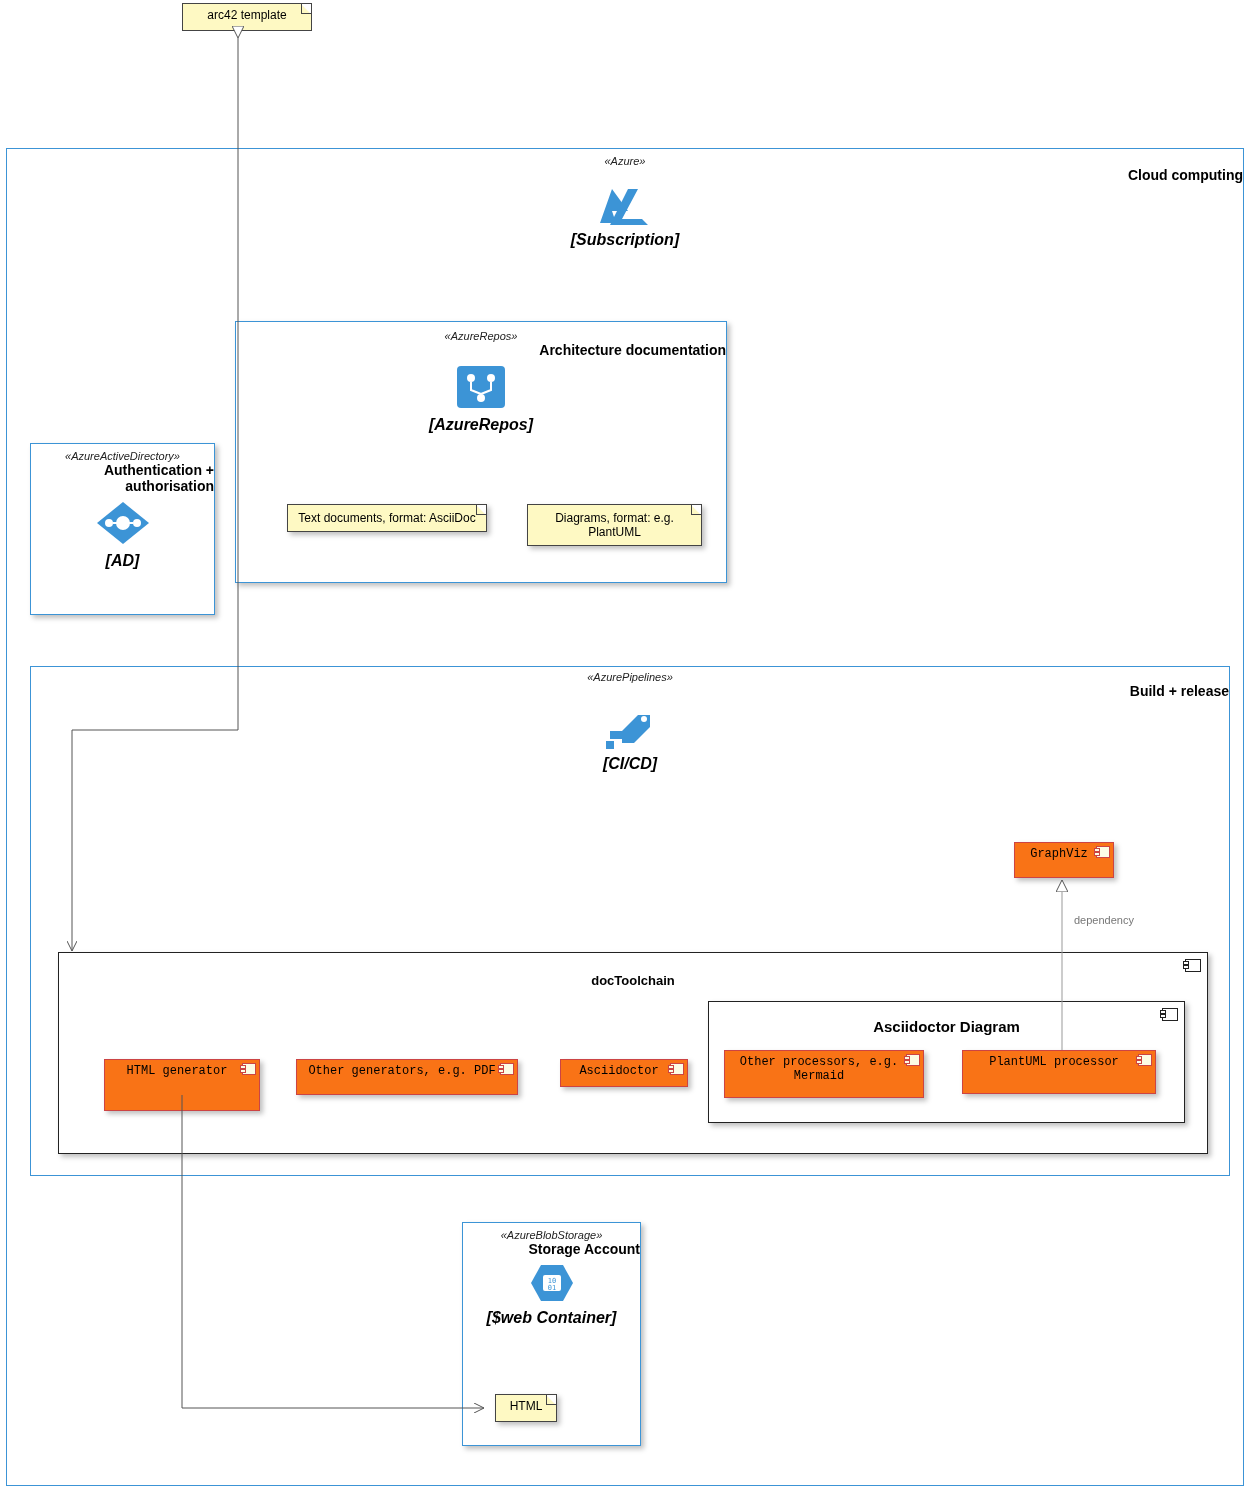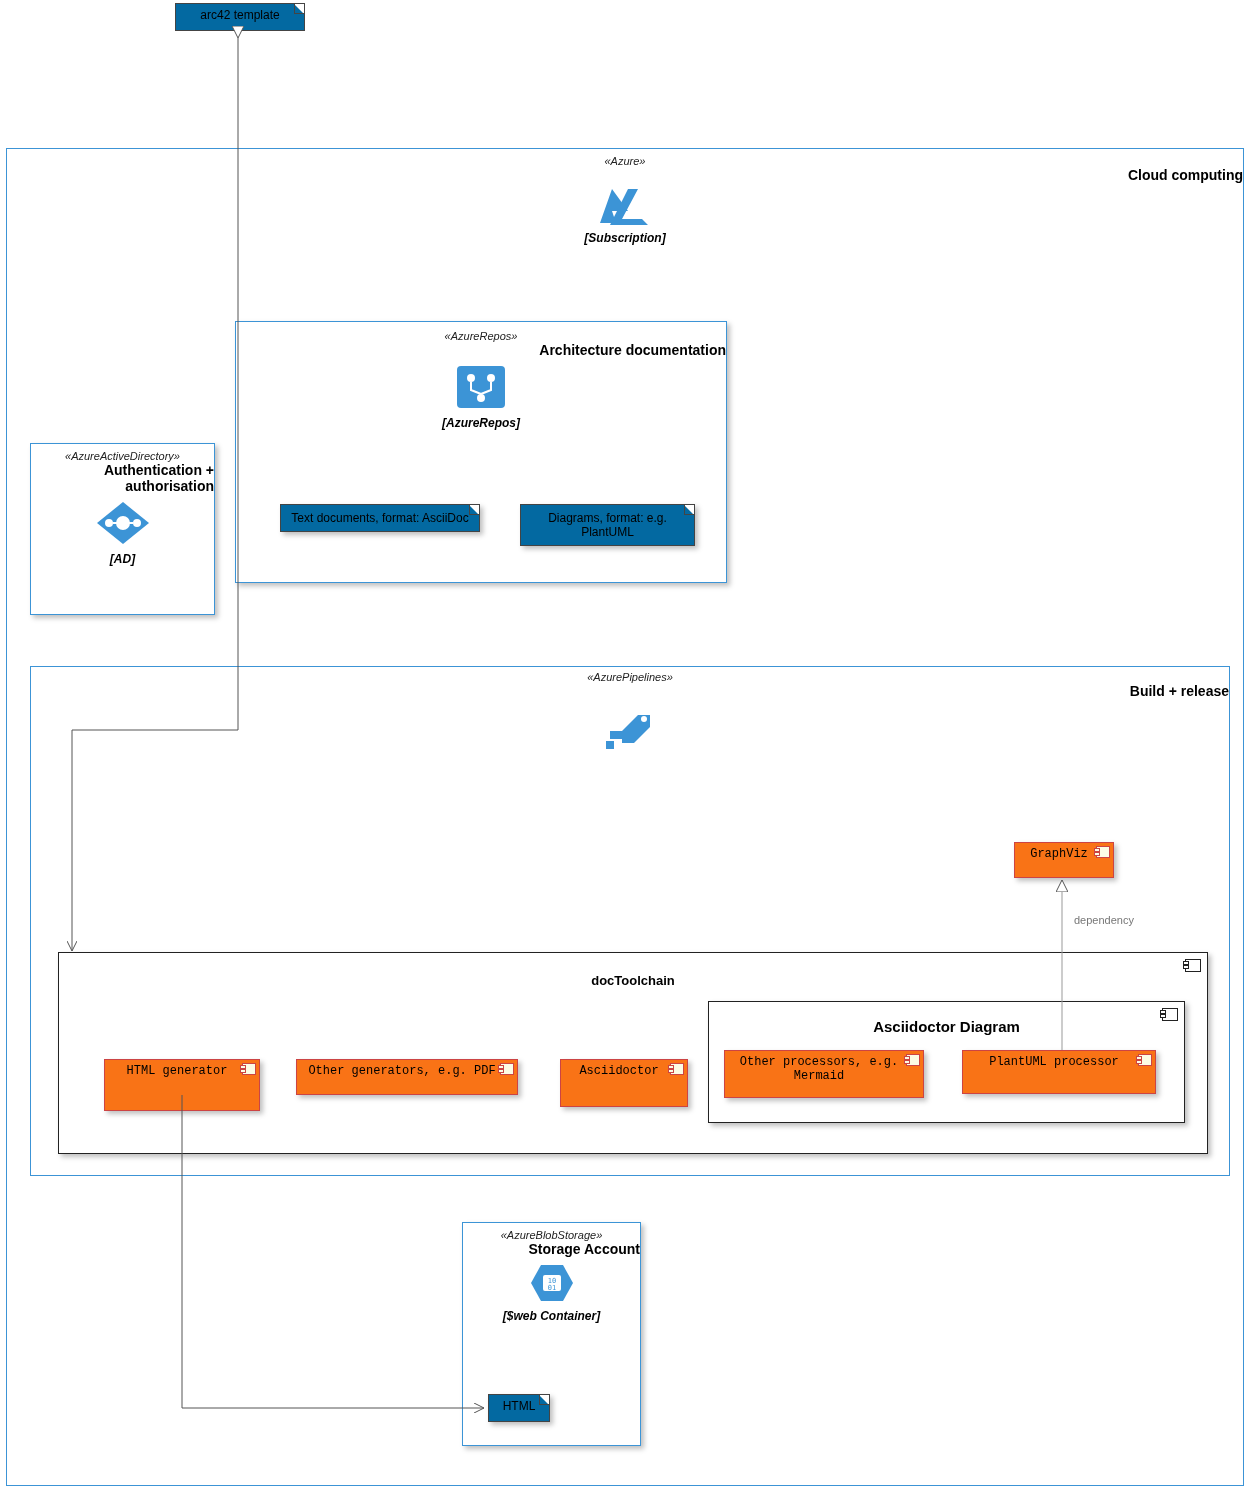--- a/index.html
+++ b/index.html
@@ -9,24 +9,25 @@
     font-size: 12px;
     background: #fff;
   }
   .canvas {
     position: relative;
     width: 1257px;
     height: 1491px;
   }
   .note {
     position: absolute;
-    background: #0369a1;
+    background: #fef9c3;
     border: 1px solid #444;
     padding: 4px 8px;
     box-sizing: border-box;
+    margin-left: 7px;
   }
   .note::after {
     content: "";
     position: absolute;
     top: 0;
     right: 0;
     width: 0;
     height: 0;
     border-top: 10px solid #fff;
     border-left: 10px solid transparent;
@@ -119,21 +120,21 @@
     text-align: center;
   }
   .title {
     font-weight: bold;
     font-size: 14px;
     text-align: right;
   }
   .subtitle {
     font-style: italic;
     font-weight: bold;
-    font-size: 12px;
+    font-size: 16px;
     text-align: center;
   }
   .center-block {
     text-align: center;
   }
   .edge-label {
     position: absolute;
     font-size: 11px;
     color: #777;
   }
@@ -212,20 +213,21 @@
 
   <div class="package-pipelines" style="left:30px; top:666px; width:1198px; height:508px;">
     <div class="center-block" style="padding-top:4px;">
       <div class="stereotype">«AzurePipelines»</div>
       <div class="title">Build + release</div>
       <svg class="azure-icon" width="56" height="48" viewBox="0 0 56 48">
         <path d="M8 36 L8 28 L20 28 L36 12 L48 12 L48 24 L32 40 L20 40 L20 36 Z" fill="#3C94D6"></path>
         <circle cx="42" cy="16" r="3" fill="#fff"></circle>
         <rect x="4" y="38" width="8" height="8" fill="#3C94D6"></rect>
       </svg>
+      <div class="subtitle" style="margin-top:4px;">[CI/CD]</div>
     </div>
   </div>
 
   <div class="component node-shadow" style="left:1014px; top:842px; width:100px; height:36px;">
     <span>GraphViz</span>
     <div class="component-badge"></div>
   </div>
 
   <div class="package-white node-shadow" style="left:58px; top:952px; width:1148px; height:200px;">
     <div class="package-badge"></div>
@@ -240,21 +242,21 @@
   <div class="component node-shadow" style="left:104px; top:1059px; width:156px; height:52px;">
     <span>HTML generator</span>
     <div class="component-badge"></div>
   </div>
 
   <div class="component node-shadow" style="left:296px; top:1059px; width:222px; height:36px;">
     <span>Other generators, e.g. PDF</span>
     <div class="component-badge"></div>
   </div>
 
-  <div class="component node-shadow" style="left:560px; top:1059px; width:128px; height:48px;">
+  <div class="component node-shadow" style="left:560px; top:1059px; width:128px; height:28px;">
     <span>Asciidoctor</span>
     <div class="component-badge"></div>
   </div>
 
   <div class="component node-shadow" style="left:724px; top:1050px; width:200px; height:48px;">
     <span>Other processors, e.g. Mermaid</span>
     <div class="component-badge"></div>
   </div>
 
   <div class="component node-shadow" style="left:962px; top:1050px; width:194px; height:44px;">

